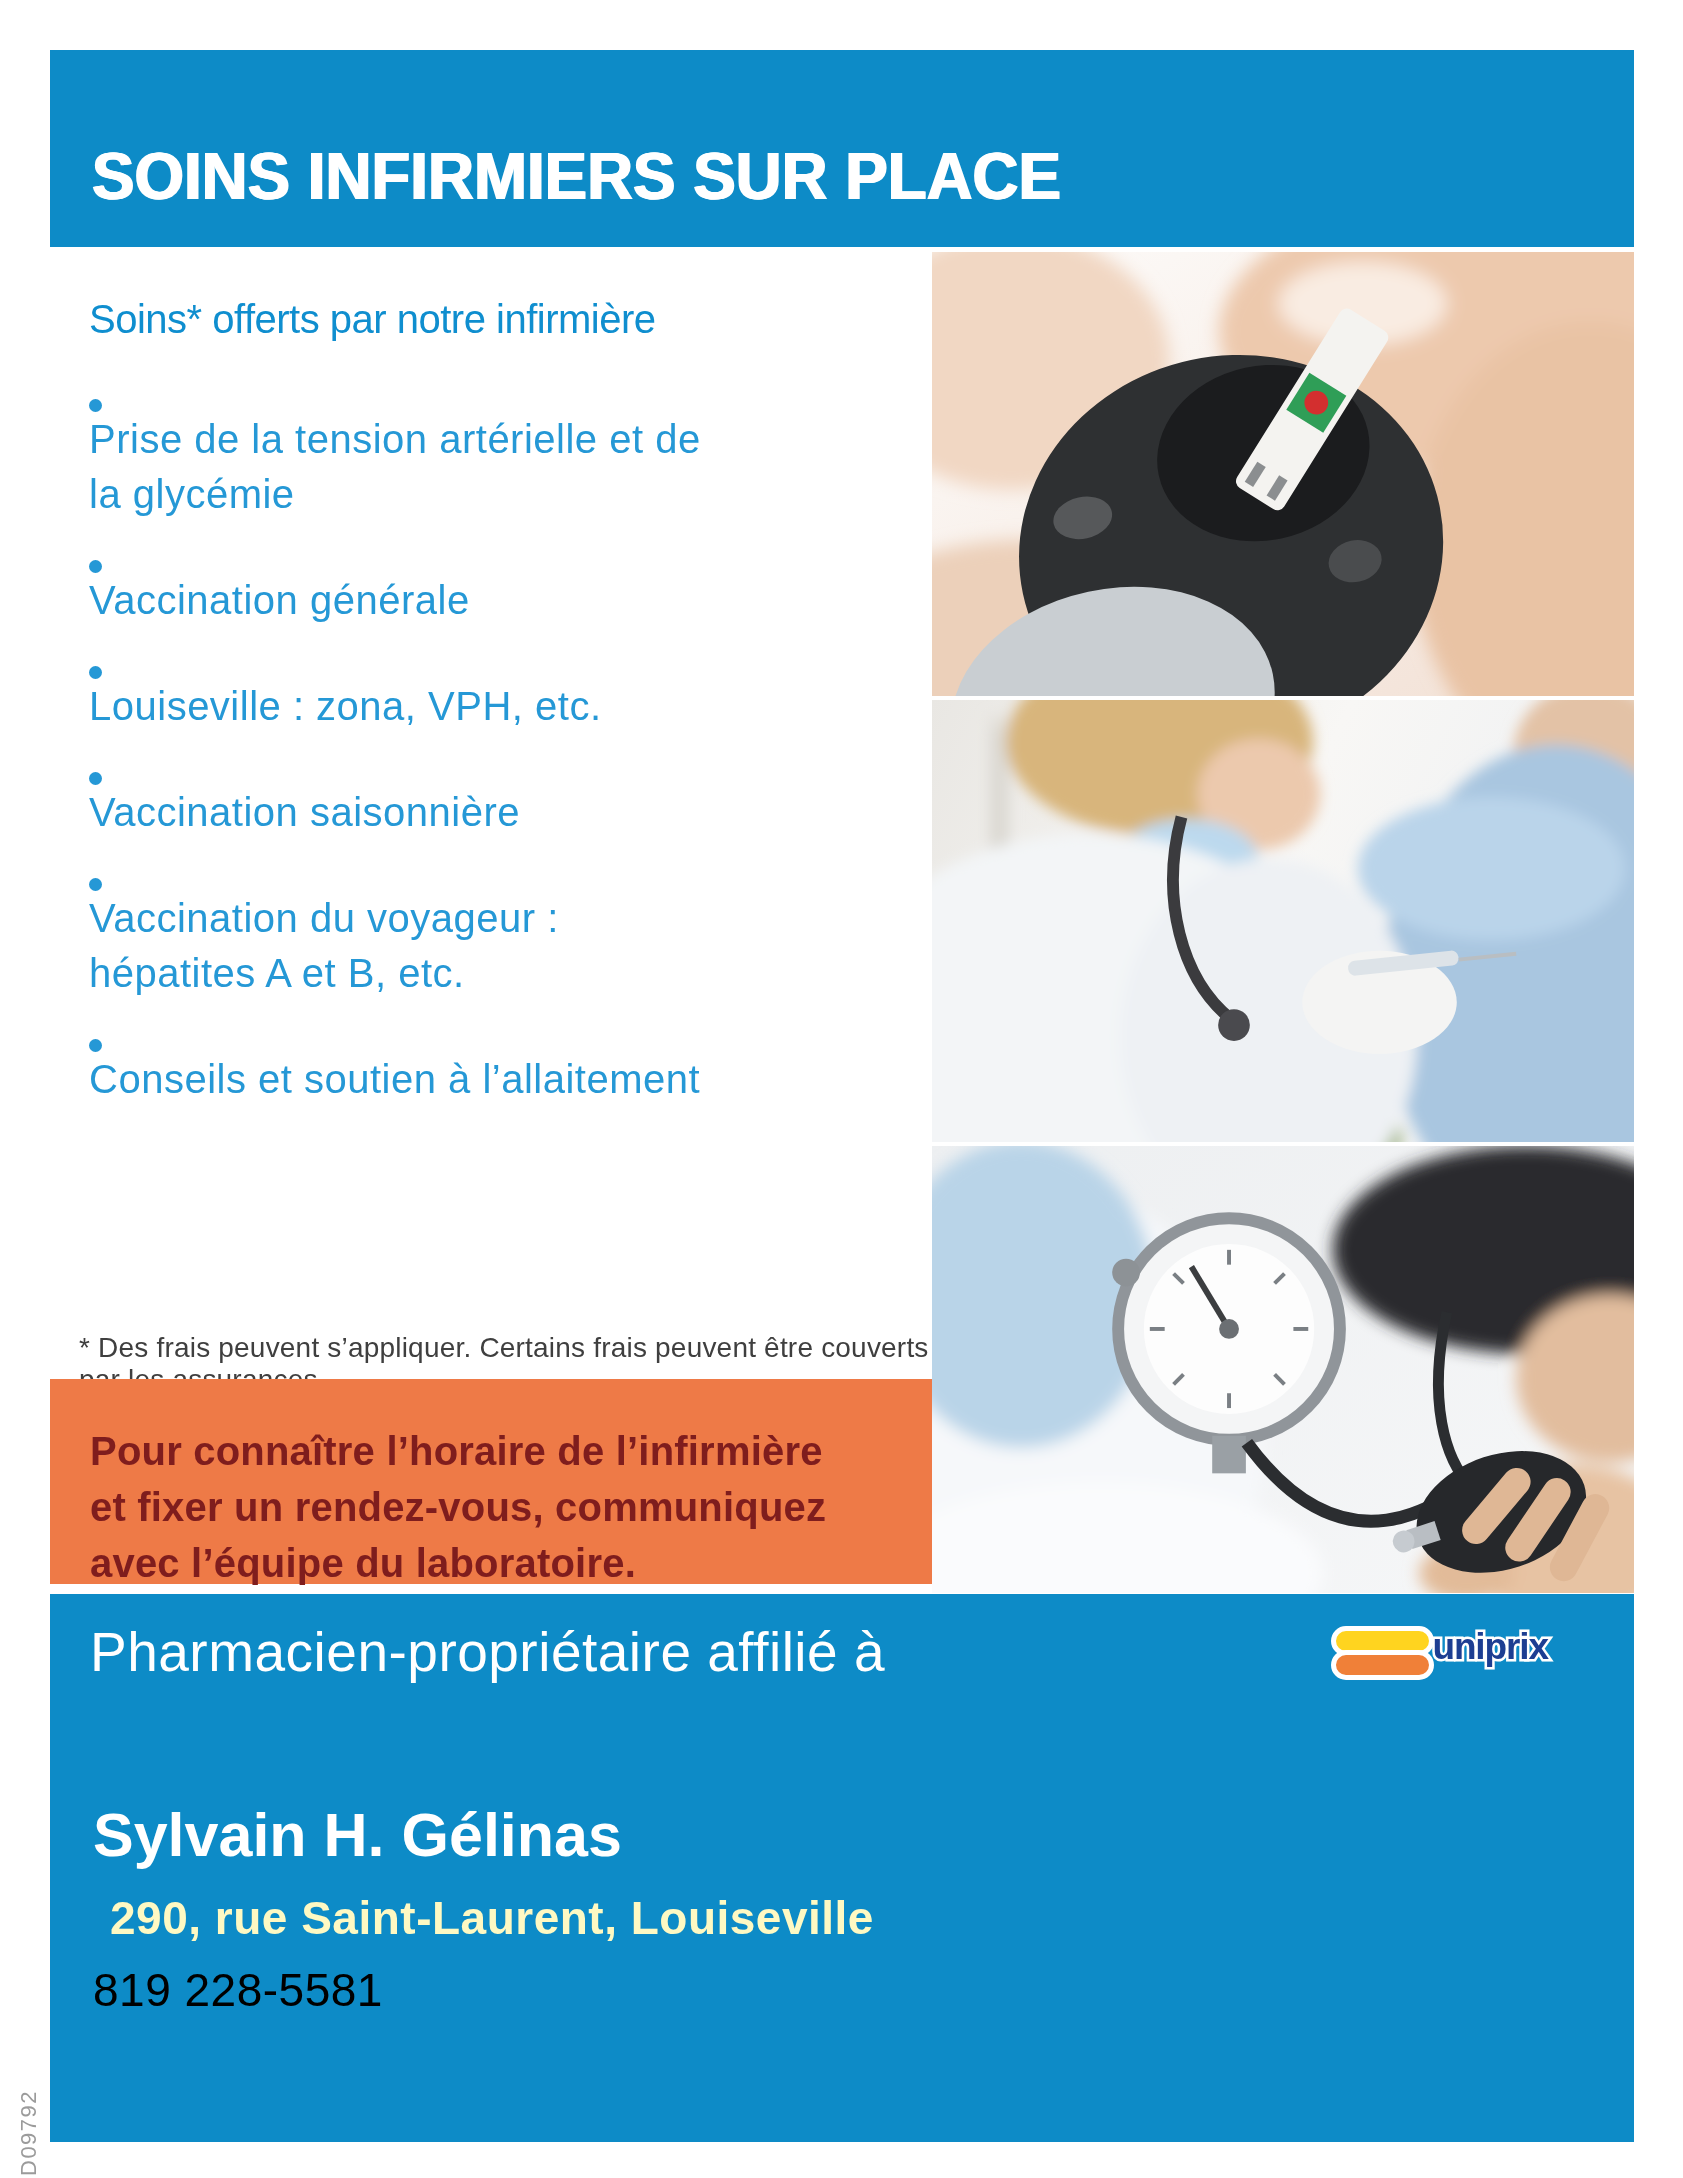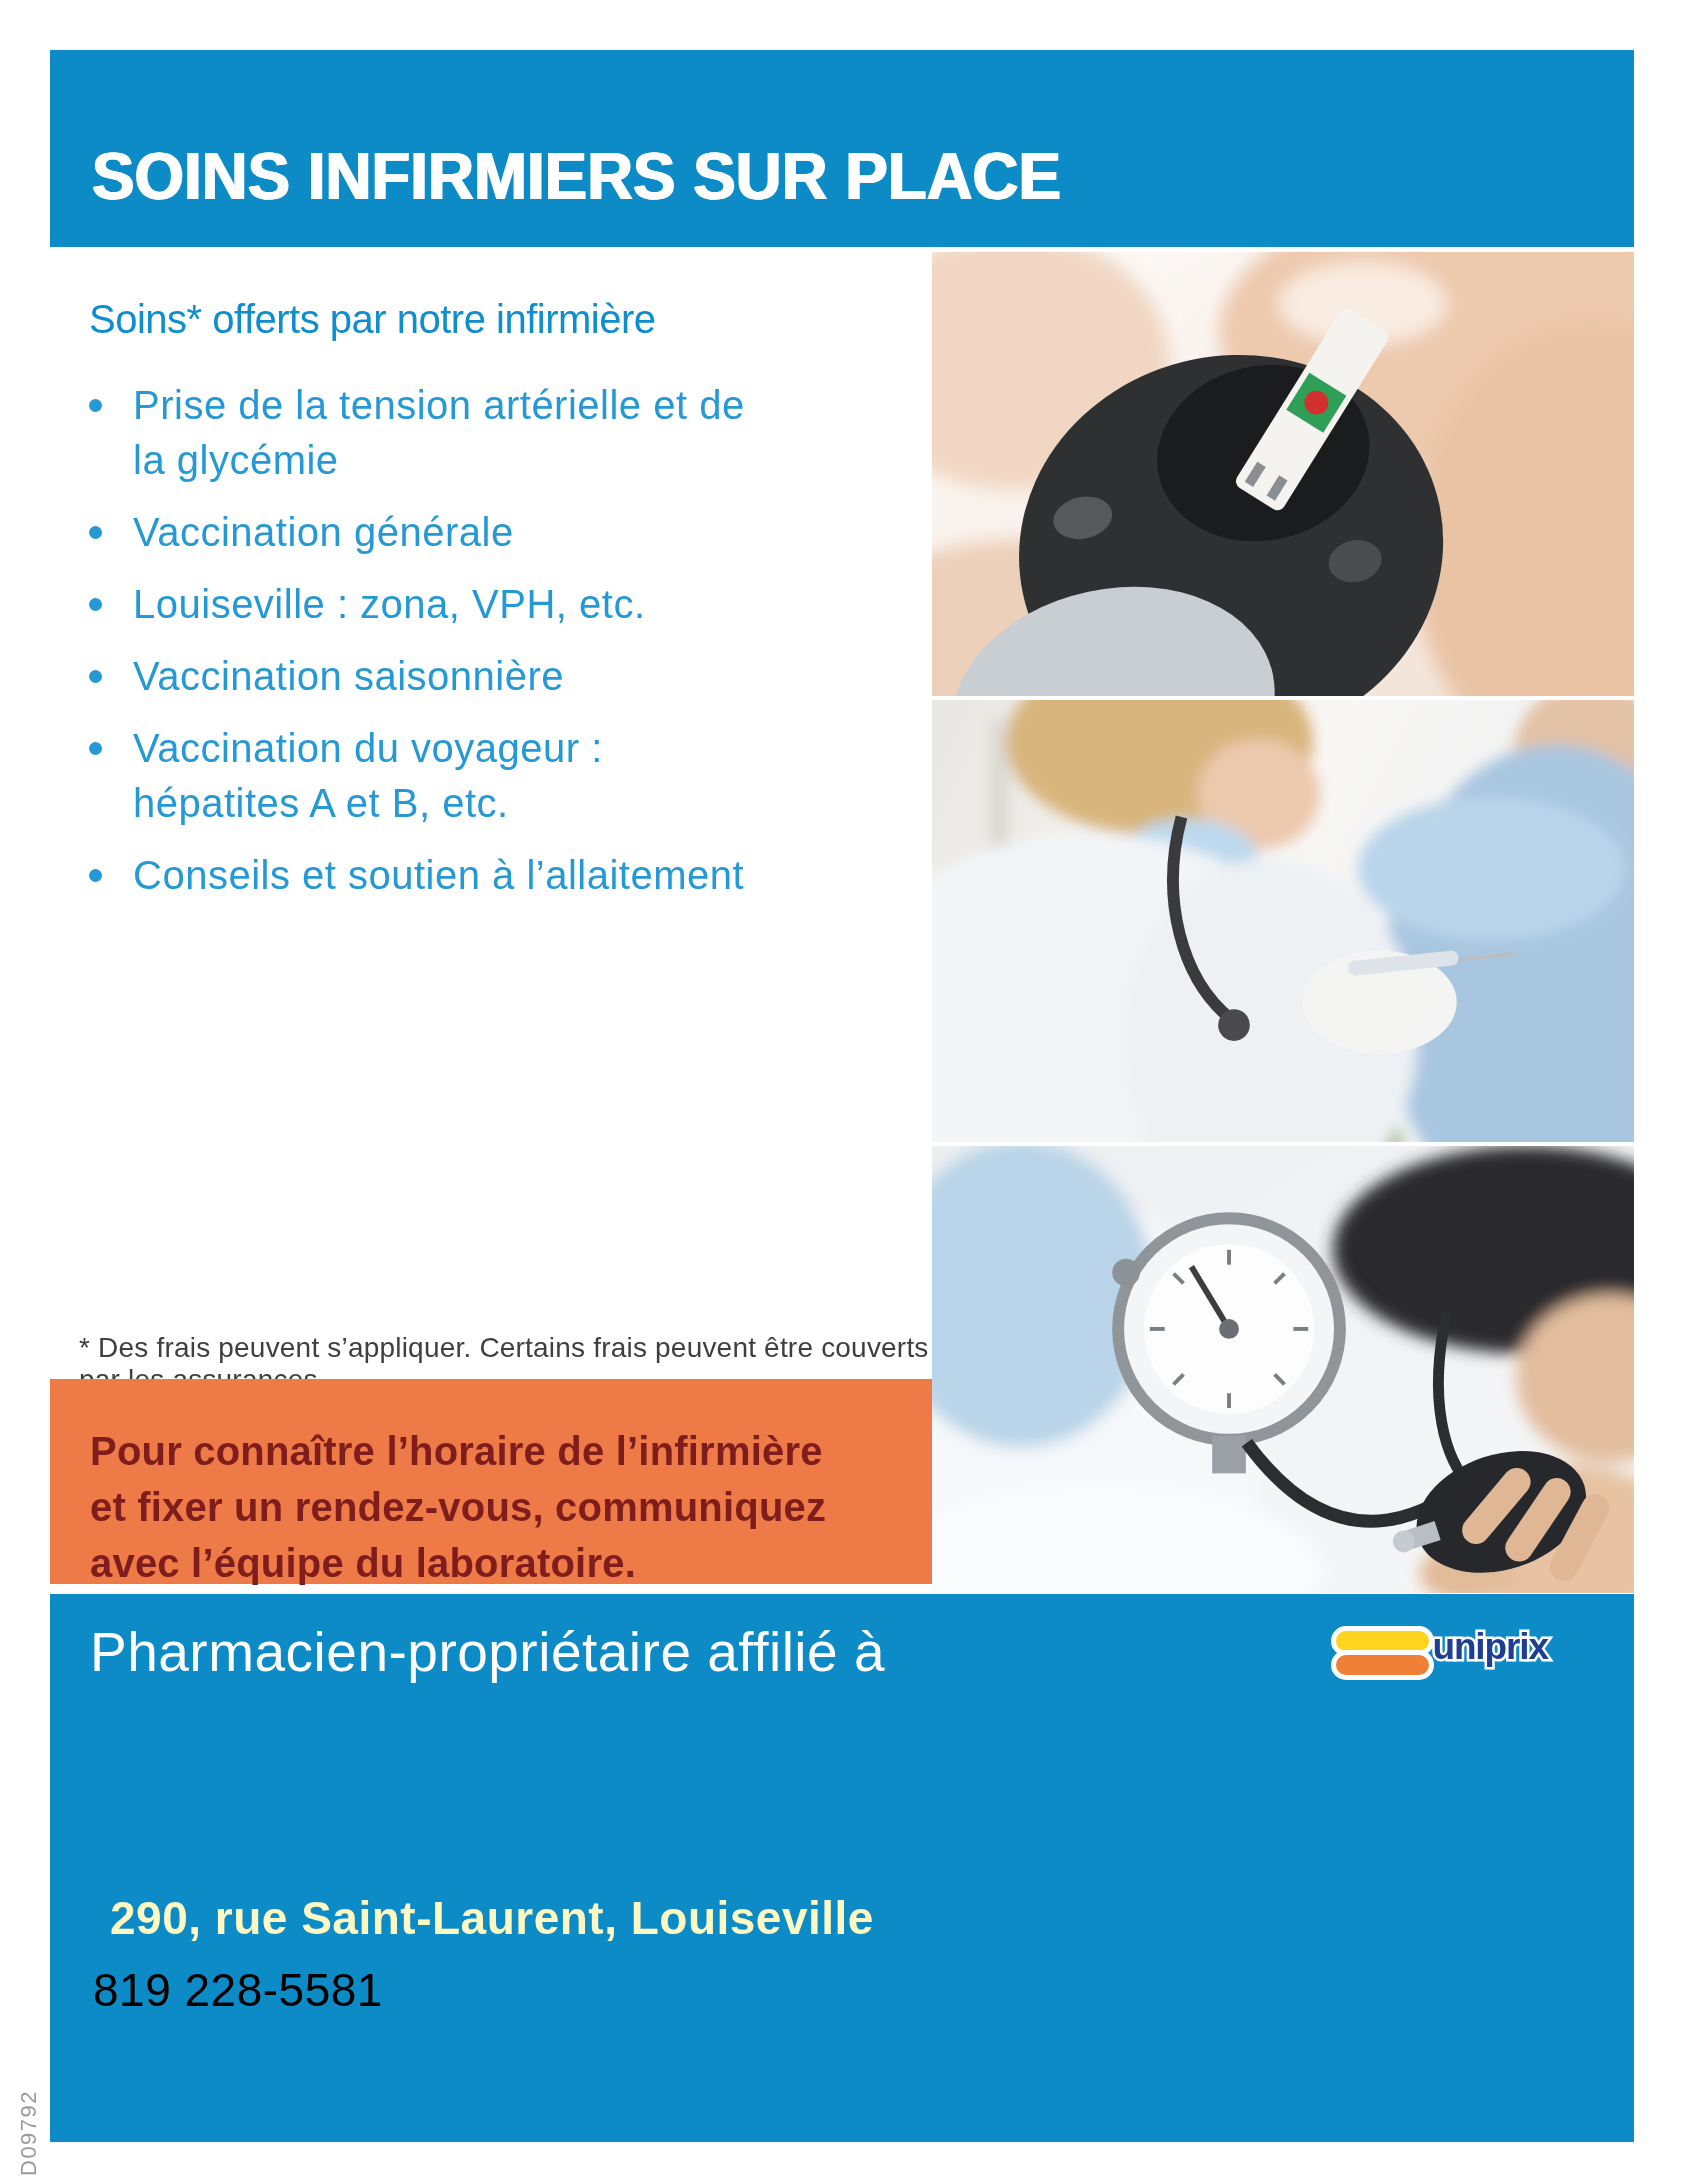--- a/index.html
+++ b/index.html
@@ -20,21 +20,21 @@
     transform:scaleX(.95); transform-origin:left center; white-space:nowrap;
     text-shadow:1px 0 0 #fff, -1px 0 0 #fff;
   }
 
   
   .services { position:absolute; left:89px; top:297px; width:792px; }
   .services-heading {
     color:var(--heading-blue); font-size:40px; font-weight:400;
     margin-bottom:36px; letter-spacing:-0.5px;
   }
-  .bullet-item { display:flex; margin-bottom:17px; }
+  .bullet-item { display:flex; margin-bottom:17px;flex-direction:column; }
   .bullet-dot {
     flex:0 0 13px; width:13px; height:13px; border-radius:50%;
     background:var(--bullet-blue); margin-top:21px; margin-right:31px;
   }
   .bullet-text {
     color:var(--bullet-blue); font-size:40px; font-weight:400;
     line-height:55px; white-space:pre-line; letter-spacing:0.5px;
   }
 
   
@@ -288,20 +288,21 @@
         <div class="uniprix-bar yellow"></div>
         <div class="uniprix-bar orange"></div>
       </div>
       <svg class="uniprix-wordmark" viewBox="0 0 300 100">
         <text x="8" y="62" font-family="Liberation Sans, sans-serif" font-size="66" font-weight="700" letter-spacing="-2" fill="#1d3e92" stroke="#ffffff" stroke-width="9" paint-order="stroke">uniprix</text>
       </svg>
     </div>
   </div>
 
   <div class="footer-panel">
+    <div class="pharmacist-name">Sylvain H. Gélinas</div>
     <div class="pharmacist-address">290, rue Saint-Laurent, Louiseville</div>
     <div class="pharmacist-phone">819 228-5581</div>
   </div>
 
   <div class="doc-code">D09792</div>
 
 </div>
 
 
 </body></html>

